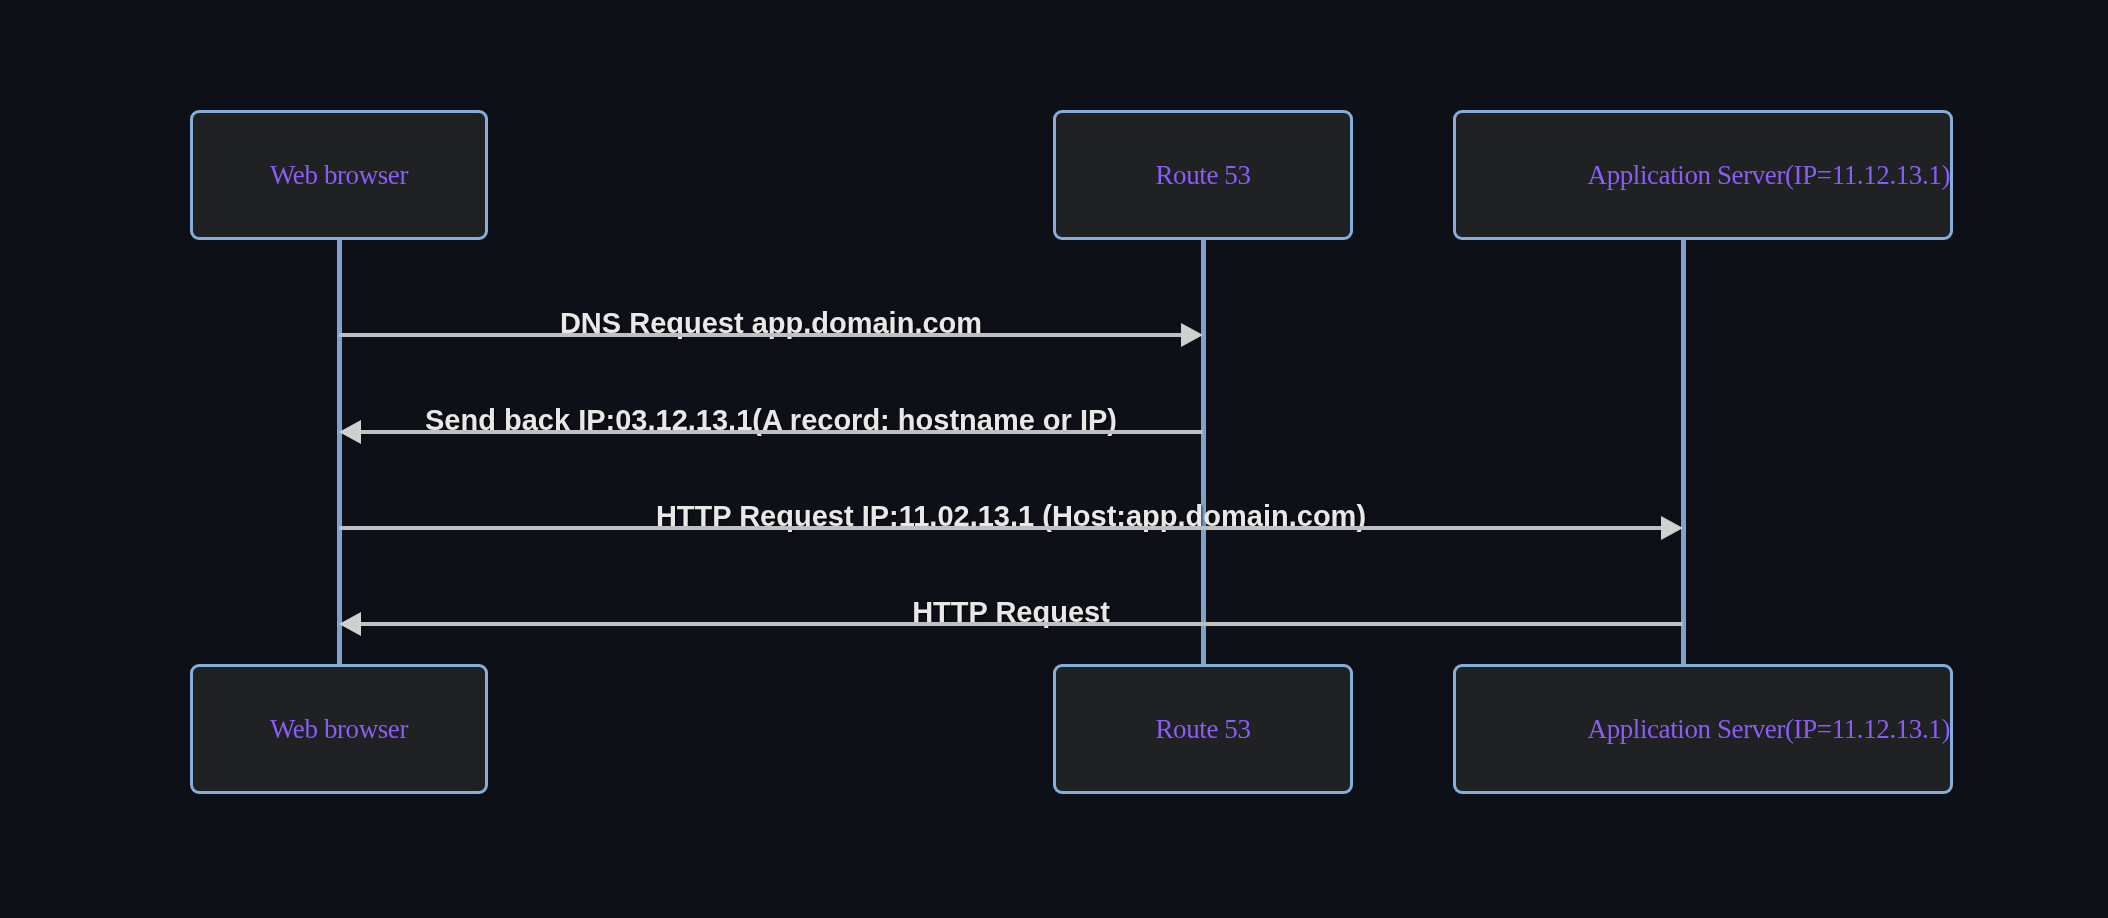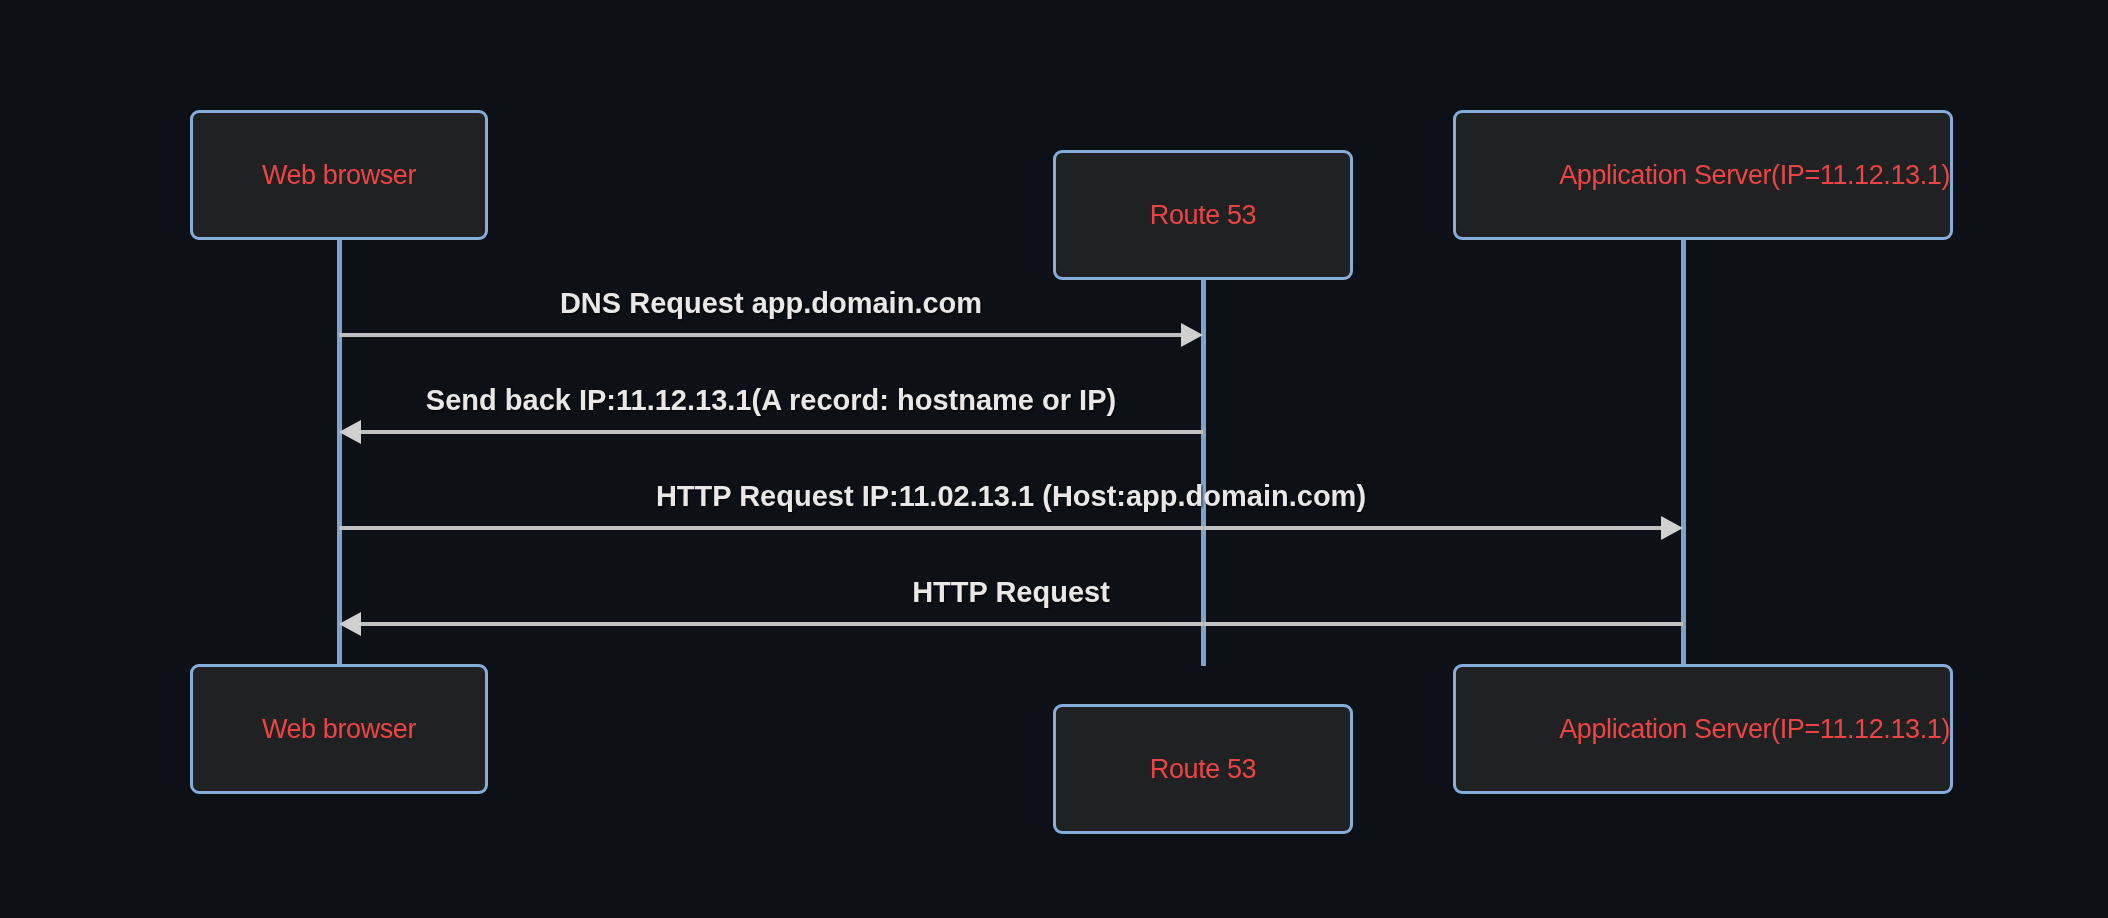--- a/index.html
+++ b/index.html
@@ -22,30 +22,31 @@
   .actor-box {
     position: absolute;
     height: 130px;
     background: #202122;
     border: 3px solid #85afda;
     border-radius: 9px;
     box-sizing: border-box;
     display: flex;
     align-items: center;
     justify-content: center;
-    color: #ef4444;
+    color: #8b5cf6;
     font-size: 27px;
     letter-spacing: -0.4px;
     white-space: nowrap;
     z-index: 3;
+    font-family: Liberation Serif, serif;
   }
   .row-top    { top: 110px; }
   .row-bottom { top: 664px; }
   .actor-a { left: 190px;  width: 298px; }
-  .actor-b { left: 1053px; width: 300px; margin-top: 40px; }
+  .actor-b { left: 1053px; width: 300px; }
   .actor-c { left: 1453px; width: 500px; justify-content: flex-end; }
 
   
   .lifeline {
     position: absolute;
     top: 238px;
     height: 428px;
     width: 5px;
     background: #7fa3cc;
     z-index: 1;
@@ -59,20 +60,21 @@
     position: absolute;
     height: 44px;
     line-height: 44px;
     text-align: center;
     color: #e9e7e7;
     font-size: 29px;
     font-weight: 700;
     white-space: nowrap;
     text-shadow: 1px 1px 2px rgba(0,0,0,0.85);
     z-index: 2;
+    margin-top: 20px;
   }
   .span-ab { left: 339px; width: 864px; }
   .span-ac { left: 339px; width: 1344px; }
 
   .msg-line {
     position: absolute;
     height: 4px;
     background: #bfbfbf;
     z-index: 2;
   }
@@ -123,21 +125,21 @@
     <span>Route 53</span>
   </div>
   <div class="actor-box row-top actor-c">
     <span>Application Server(IP=11.12.13.1)</span>
   </div>
 
   <div class="msg-label span-ab m1-label">DNS Request app.domain.com</div>
   <div class="msg-line m1-line"></div>
   <div class="arrowhead right m1-head"></div>
 
-  <div class="msg-label span-ab m2-label">Send back IP:11.12.13.1(A record: hostname or IP)</div>
+  <div class="msg-label span-ab m2-label">Send back IP:03.12.13.1(A record: hostname or IP)</div>
   <div class="msg-line m2-line"></div>
   <div class="arrowhead left m2-head"></div>
 
   <div class="msg-label span-ac m3-label">HTTP Request IP:11.02.13.1 (Host:app.domain.com)</div>
   <div class="msg-line m3-line"></div>
   <div class="arrowhead right m3-head"></div>
 
   <div class="msg-label span-ac m4-label">HTTP Request</div>
   <div class="msg-line m4-line"></div>
   <div class="arrowhead left m4-head"></div>

